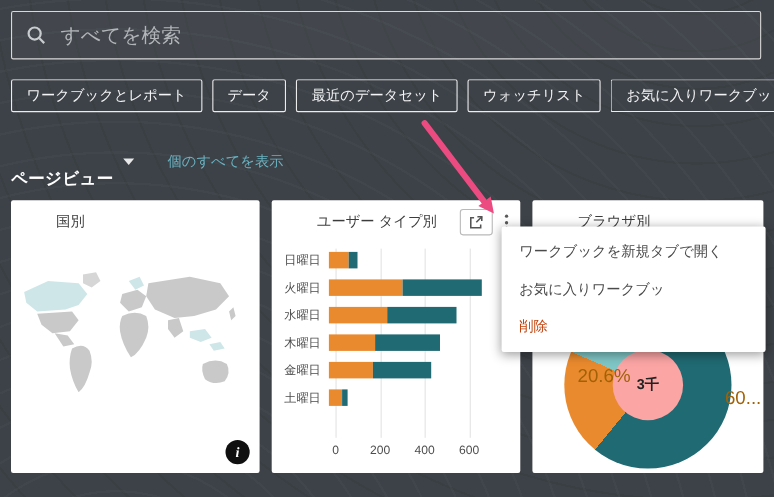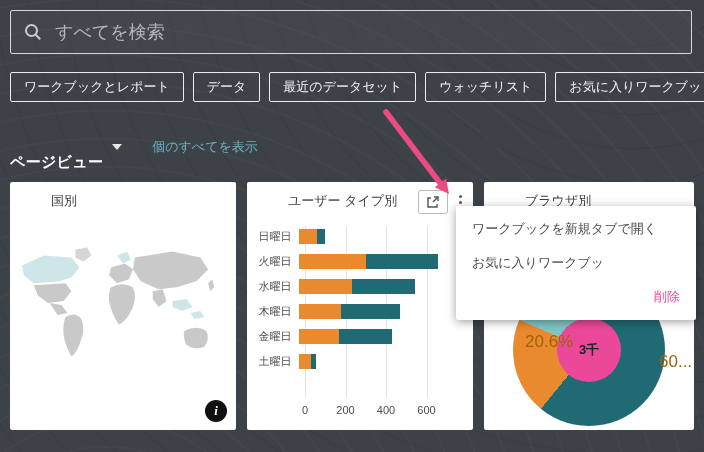--- a/index.html
+++ b/index.html
@@ -74,32 +74,32 @@
   .bar-row{height:25px;display:flex;align-items:center;}
   .bar-cat{width:42px;text-align:center;font-size:11px;color:#4d4d4d;padding-right:6px;flex:0 0 auto;}
   .bar-track{flex:1;height:15px;display:flex;}
   .bar-seg{height:100%;}
   .bar-xaxis{position:absolute;left:48px;top:180px;width:158px;height:16px;}
   .x-tick{position:absolute;transform:translateX(-50%);font-size:11px;color:#4d4d4d;}
 
   
   .donut{position:absolute;left:29px;top:92px;width:152px;height:152px;}
   .donut-ring{position:absolute;inset:0;border-radius:50%;}
-  .donut-hole{position:absolute;left:44px;top:44px;width:64px;height:64px;border-radius:50%;background:#ec4899;
+  .donut-hole{position:absolute;left:44px;top:44px;width:64px;height:64px;border-radius:50%;background:#fca5a5;
     display:flex;align-items:center;justify-content:center;}
   .donut-center{font-size:13px;font-weight:bold;color:#222222;}
   .donut-label{position:absolute;font-size:17px;color:#a16207;white-space:nowrap;}
   .label-orange{left:12px;top:58px;}
   .label-teal{left:146px;top:78px;}
 
   
   .context-menu{position:absolute;left:456px;top:206px;width:240px;background:#ffffff;
     border-radius:2px;box-shadow:0 2px 10px rgba(0,0,0,0.38);padding:6px 0;z-index:20;font-family:Liberation Mono, monospace;}
   .menu-item{padding:8px 16px;font-size:13px;color:#4a4a4a;cursor:pointer;}
-  .menu-item.disabled{color:#ec4899;cursor:default;text-align:right;}
+  .menu-item.disabled{color:#c2410c;cursor:default;}
 
   
   .anno-arrow{position:absolute;left:0;top:0;width:704px;height:452px;z-index:30;pointer-events:none;}
 </style>
 </head>
 <body>
 
 <div class="screen">
 
   <div class="search-bar">

